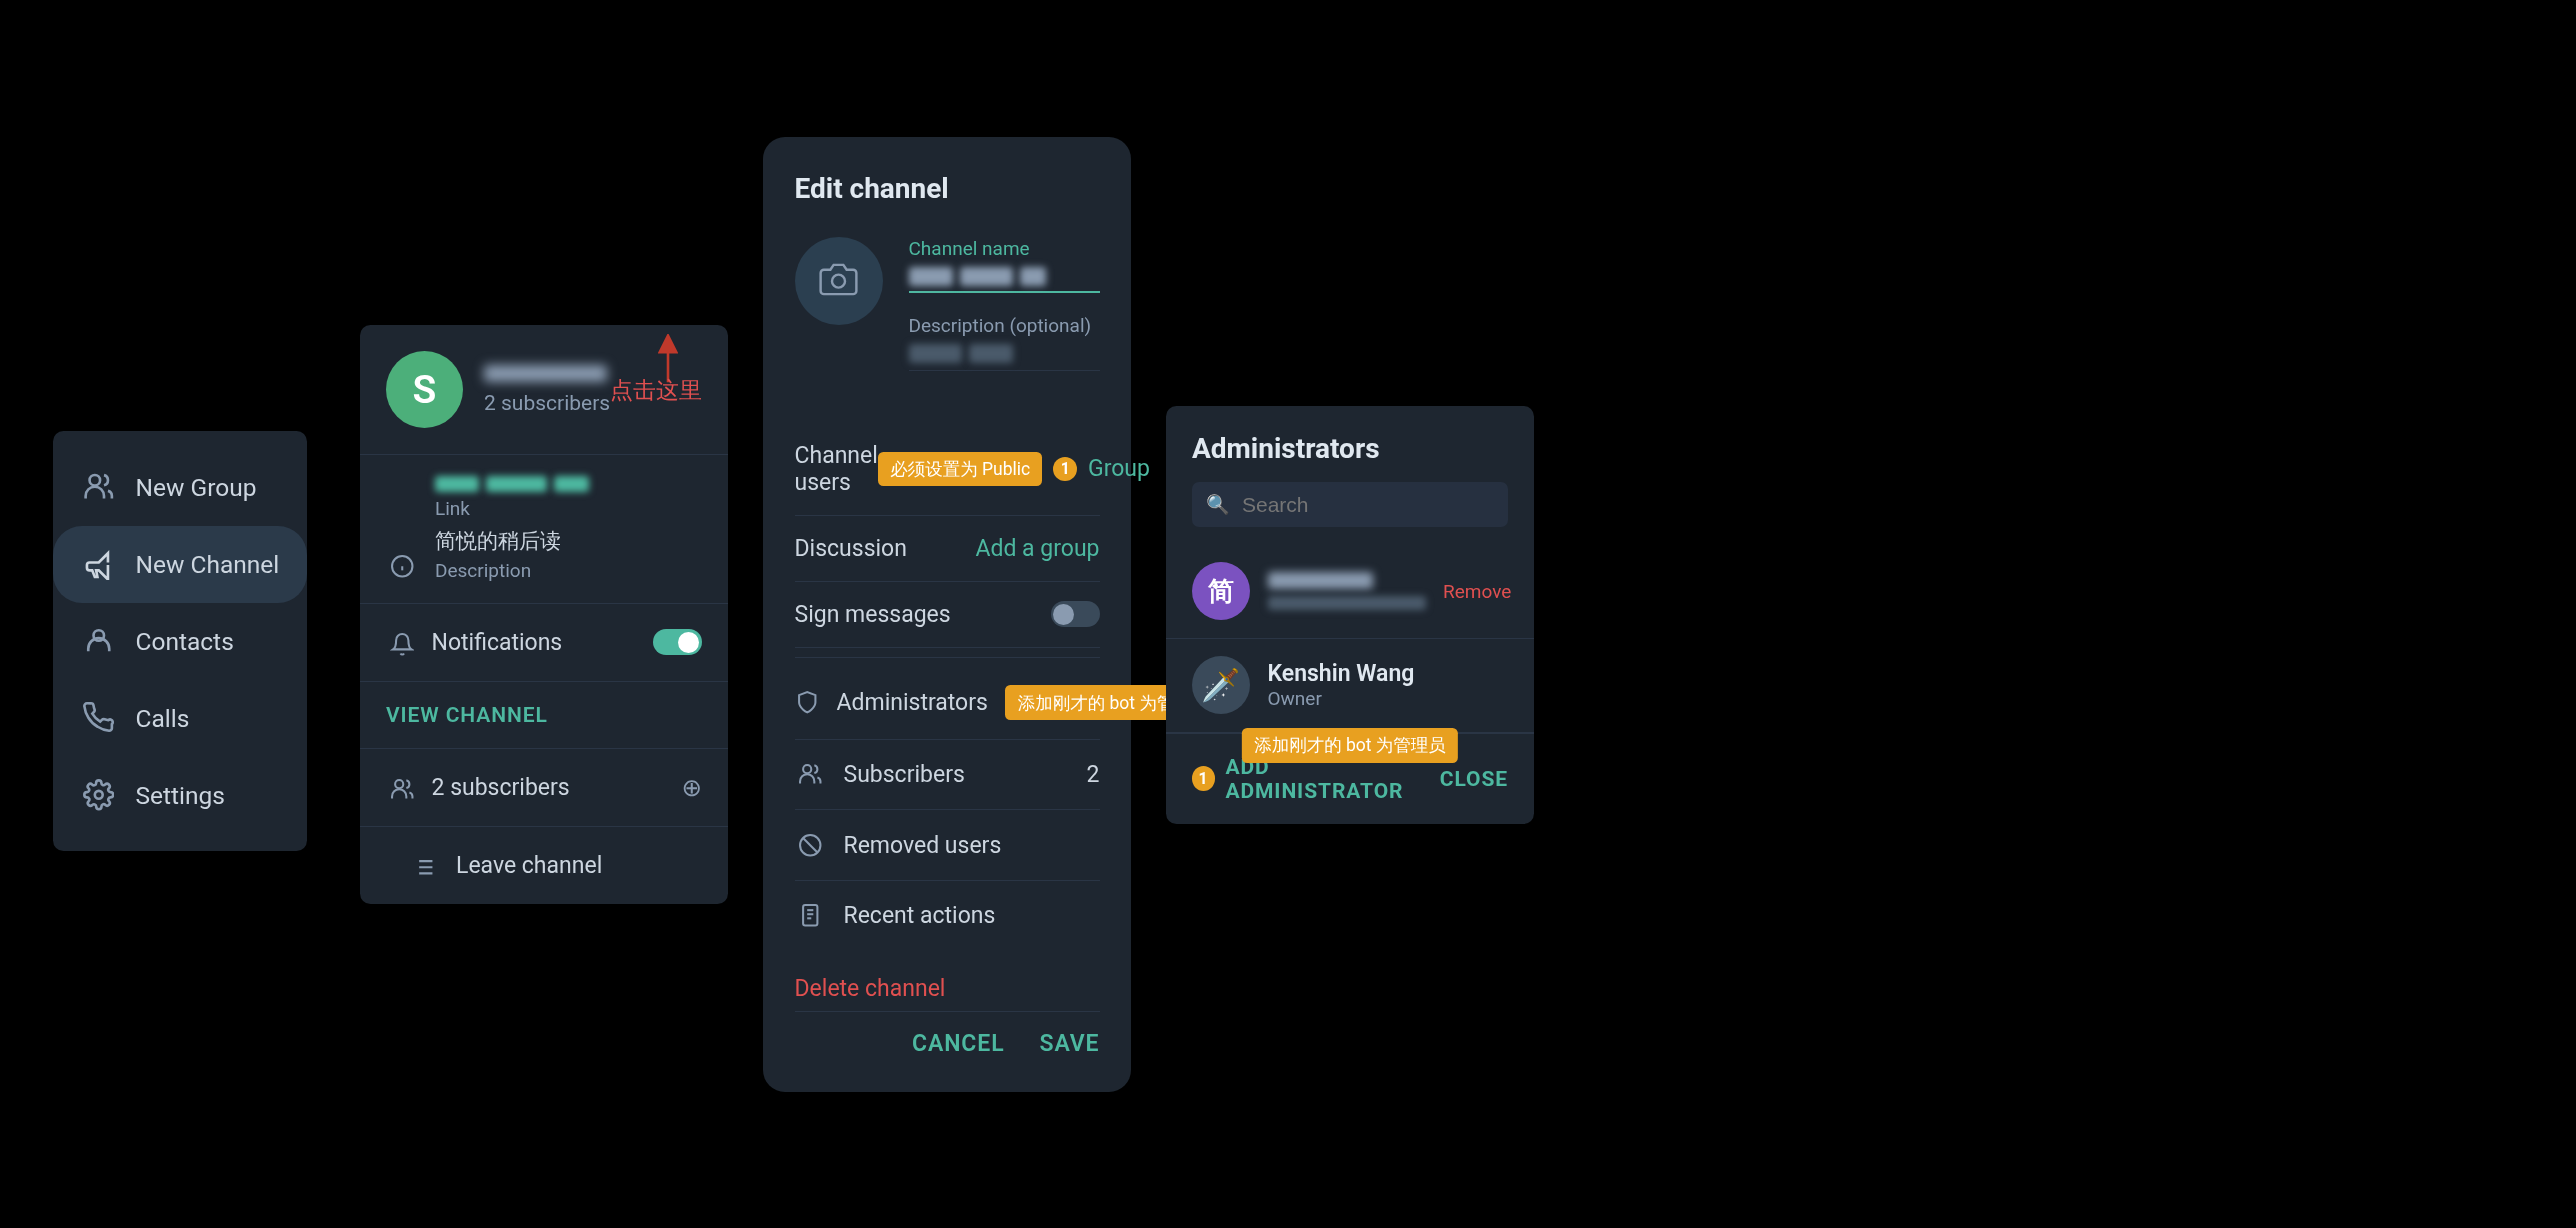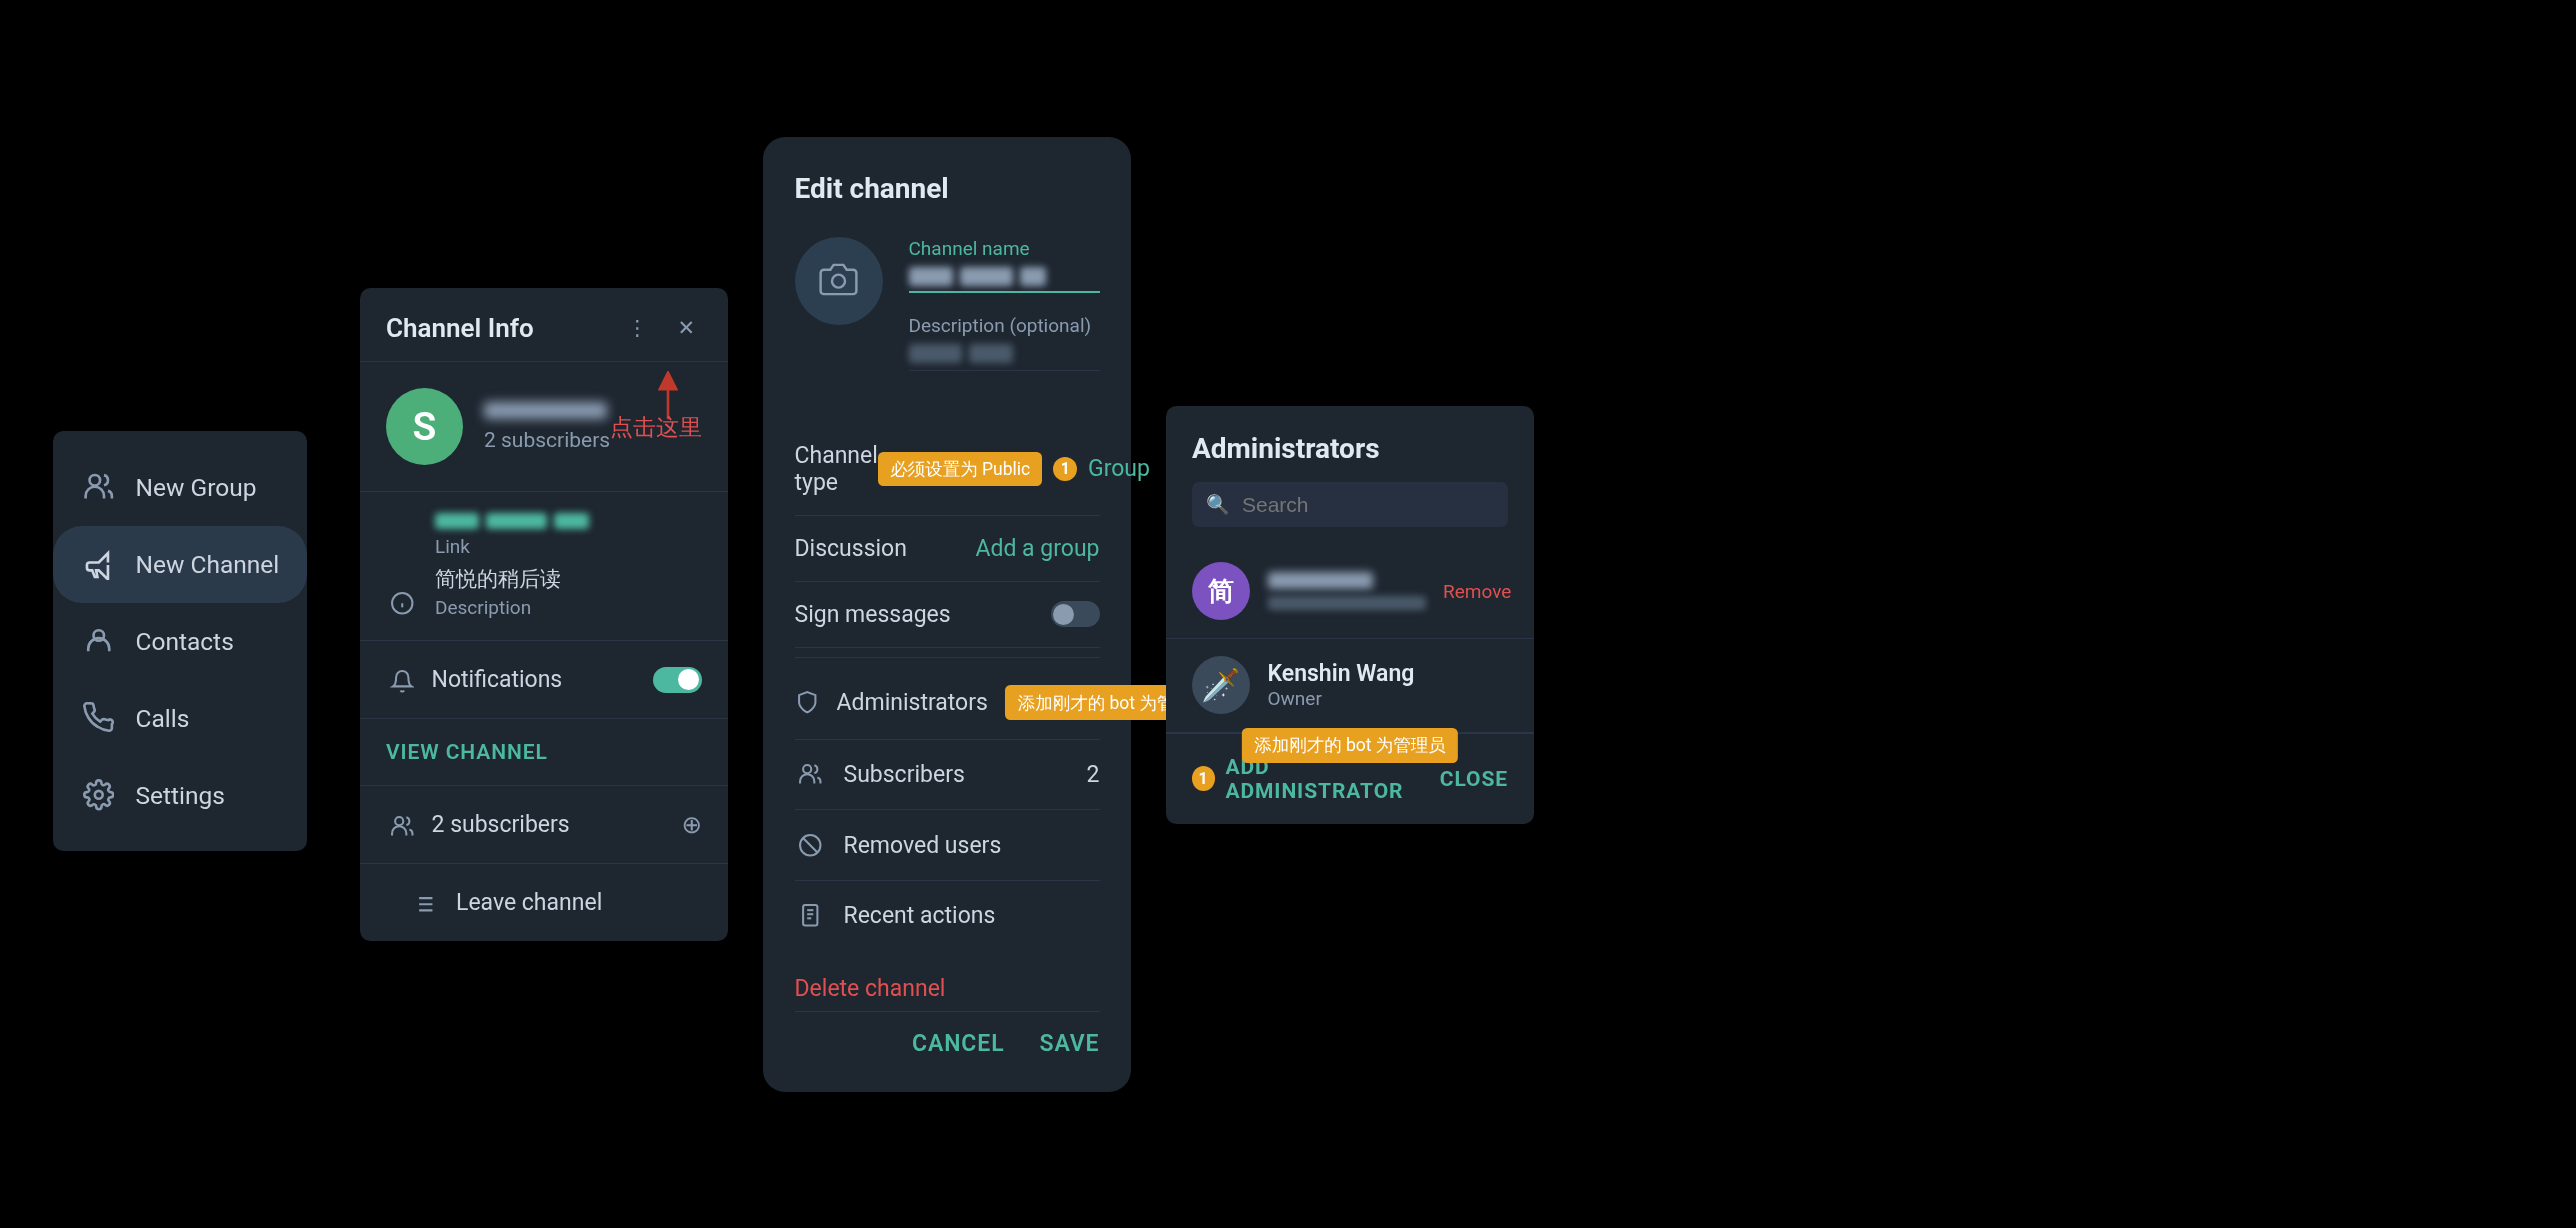--- a/index.html
+++ b/index.html
@@ -657,27 +657,20 @@
       <svg viewBox="0 0 24 24">
           <circle cx="12" cy="12" r="3"></circle>
           <path d="M19.4 15a1.65 1.65 0 0 0 .33 1.82l.06.06a2 2 0 0 1-2.83 2.83l-.06-.06a1.65 1.65 0 0 0-1.82-.33 1.65 1.65 0 0 0-1 1.51V21a2 2 0 0 1-4 0v-.09A1.65 1.65 0 0 0 9 19.4a1.65 1.65 0 0 0-1.82.33l-.06.06a2 2 0 0 1-2.83-2.83l.06-.06A1.65 1.65 0 0 0 4.68 15a1.65 1.65 0 0 0-1.51-1H3a2 2 0 0 1 0-4h.09A1.65 1.65 0 0 0 4.6 9a1.65 1.65 0 0 0-.33-1.82l-.06-.06a2 2 0 0 1 2.83-2.83l.06.06A1.65 1.65 0 0 0 9 4.68a1.65 1.65 0 0 0 1-1.51V3a2 2 0 0 1 4 0v.09a1.65 1.65 0 0 0 1 1.51 1.65 1.65 0 0 0 1.82-.33l.06-.06a2 2 0 0 1 2.83 2.83l-.06.06A1.65 1.65 0 0 0 19.4 9a1.65 1.65 0 0 0 1.51 1H21a2 2 0 0 1 0 4h-.09a1.65 1.65 0 0 0-1.51 1z"></path>
         </svg>
     </div>
     <span>Settings</span>
   </div>
 </div>
 
 <div class="channel-info-panel">
-  <div class="panel-header">
-    <span class="panel-title">Channel Info</span>
-    <div class="panel-header-actions">
-      <div class="icon-btn">⋮</div>
-      <div class="icon-btn">✕</div>
-    </div>
-  </div>
 
   <div class="channel-avatar-section">
 
     <svg class="arrow-svg" width="26" height="53" viewBox="0 0 30 60">
       <defs>
           <marker id="ah" markerWidth="8" markerHeight="8" refX="4" refY="4" orient="auto">
             <path d="M0,0 L8,4 L0,8 Z" fill="#c0392b"></path>
           </marker>
         </defs>
       <line x1="15" y1="55" x2="15" y2="10" stroke="#c0392b" stroke-width="3" marker-end="url(#ah)"></line>
@@ -785,21 +778,21 @@
       <div class="desc-label">Description (optional)</div>
       <div class="desc-blur">
         <div class="field-blur-block" style="width:53px;background:#4a5a6a"></div>
         <div class="field-blur-block" style="width:44px;background:#4a5a6a"></div>
       </div>
       <div class="desc-underline"></div>
     </div>
   </div>
 
   <div class="channel-type-row">
-    <span class="edit-row-label">Channel type</span>
+    <span class="edit-row-label">Channel users</span>
     <div class="channel-type-right">
       <div class="tooltip-yellow">必须设置为 Public</div>
       <div class="badge-yellow">1</div>
       <span class="edit-row-value">Group</span>
     </div>
   </div>
 
   <div class="edit-row">
     <span class="edit-row-label">Discussion</span>
     <span class="edit-row-value">Add a group</span>

